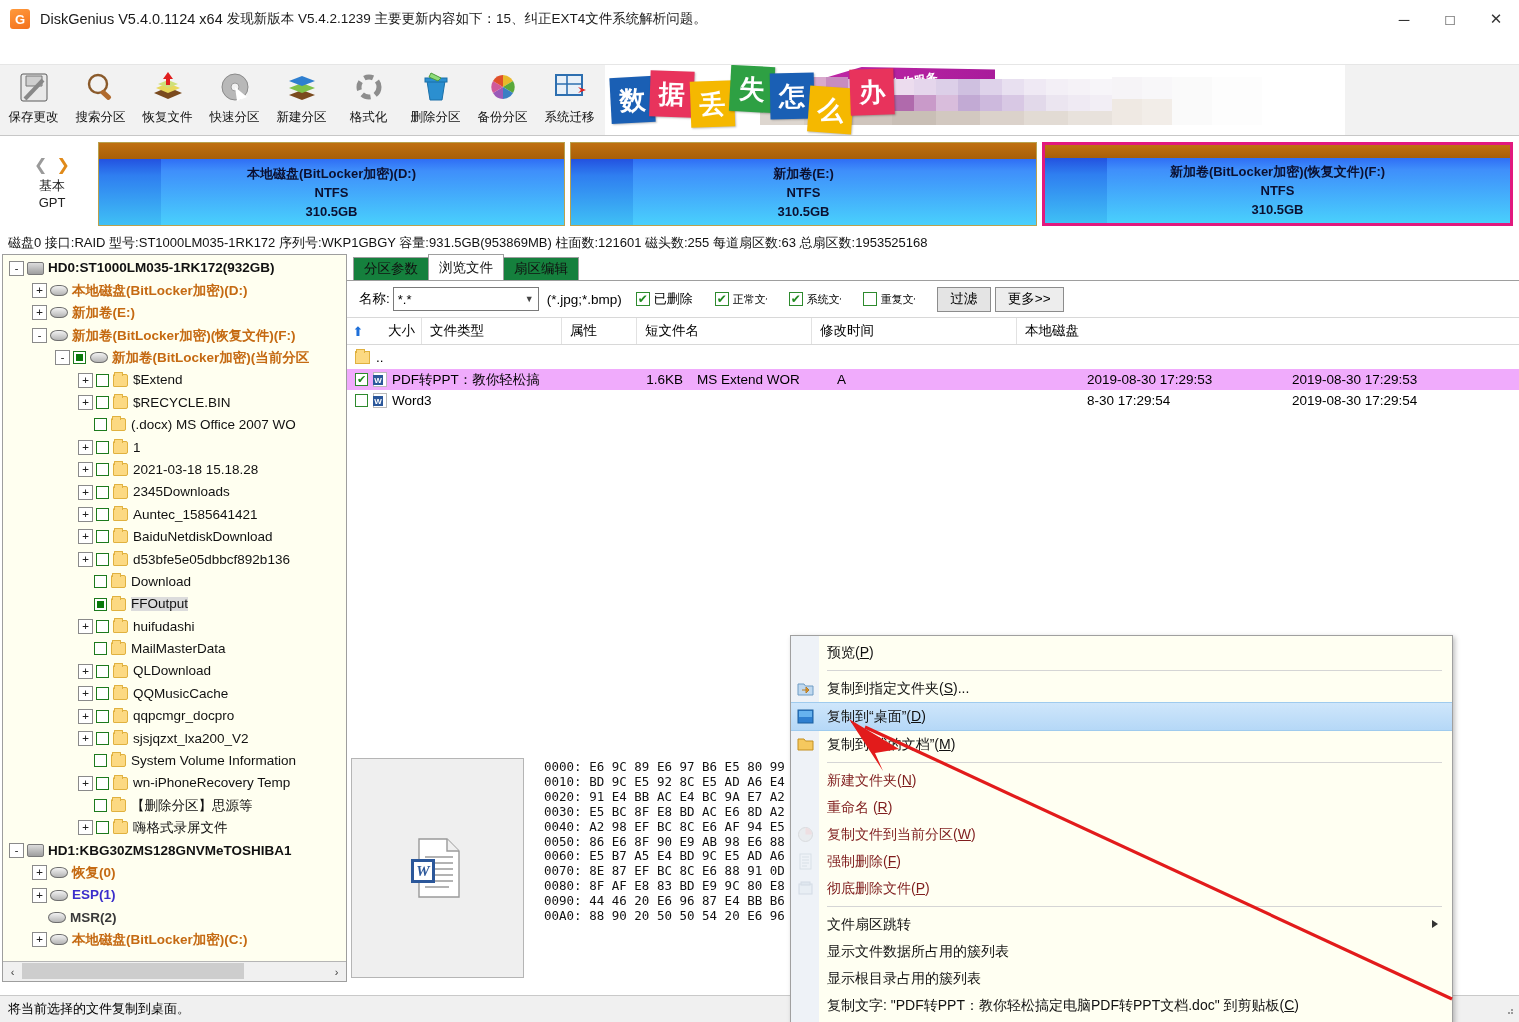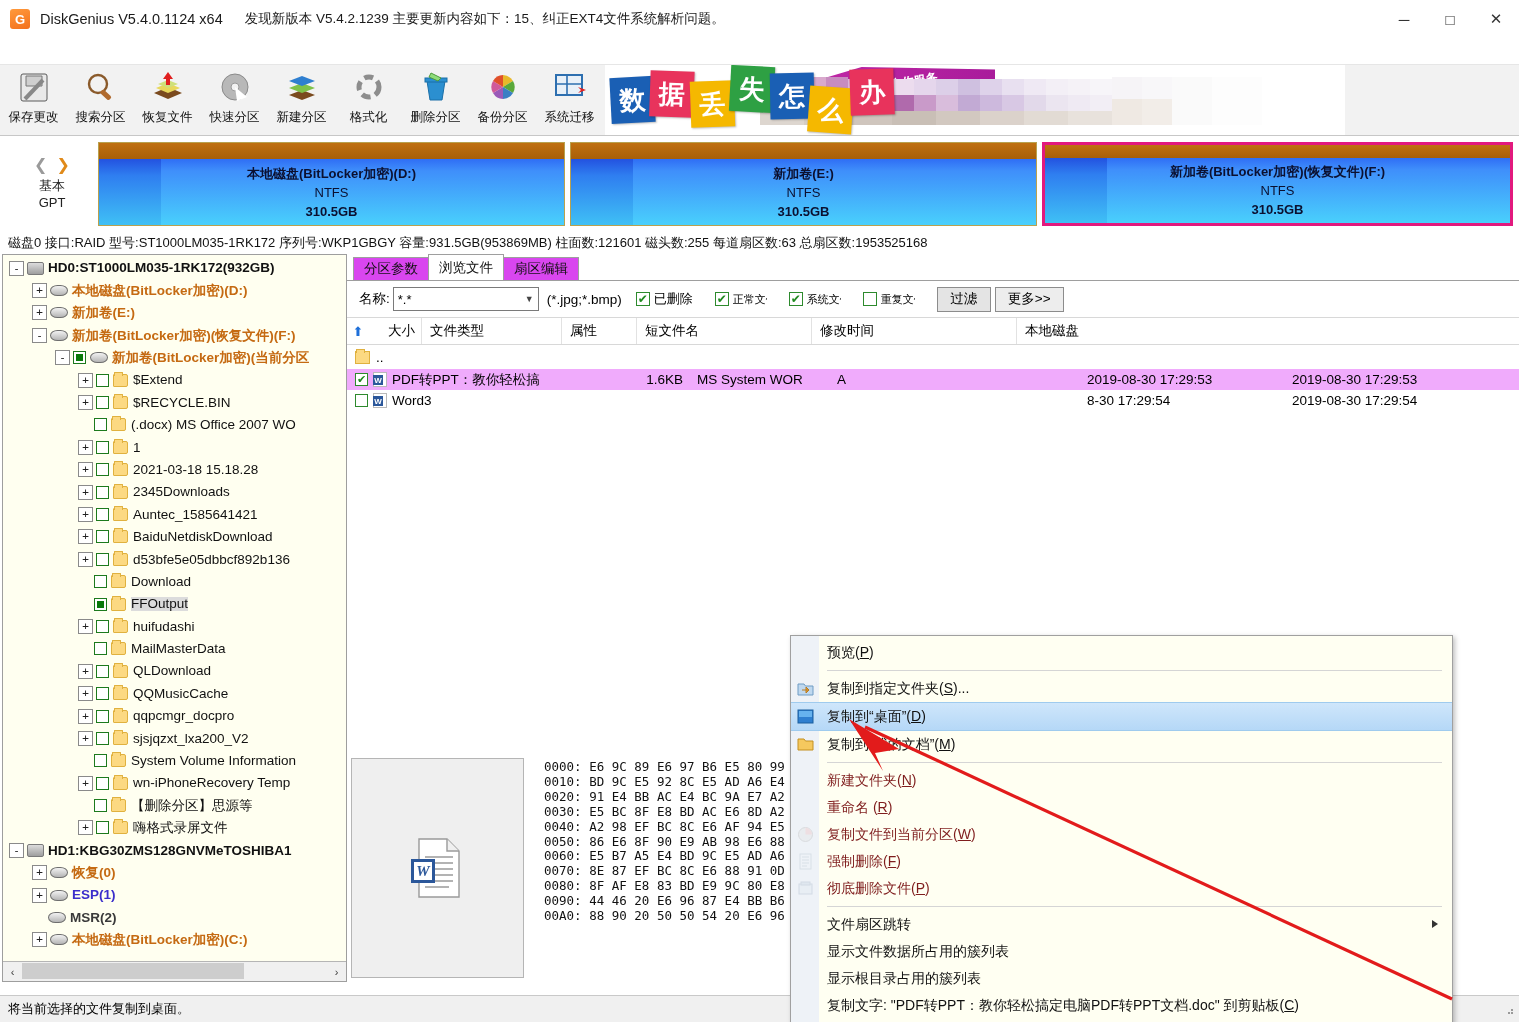--- a/index.html
+++ b/index.html
@@ -11,21 +11,21 @@
   }
   .app{position:relative;width:1519px;height:1022px;background:#ffffff;}
 
   
   .titlebar{height:38px;display:flex;align-items:center;background:#ffffff;border-bottom:1px solid #fff;}
   .tb-logo{width:20px;height:20px;margin-left:10px;margin-right:10px;border-radius:3px;
     background:linear-gradient(160deg,#ff9a3c,#f3701b);position:relative;flex:none;}
   .tb-logo:after{content:"G";position:absolute;left:0;top:0;width:20px;height:20px;
     color:#fff;font-size:13px;font-weight:bold;display:flex;align-items:center;justify-content:center;}
   .tb-title{font-size:14.5px;color:#1a1a1a;white-space:nowrap;}
-  .tb-news{font-size:13.5px;color:#1a1a1a;margin-left:22px;white-space:nowrap;}
+  .tb-news{font-size:13.5px;color:#1a1a1a;margin-left:4px;white-space:nowrap;}
   .tb-spacer{flex:1;}
   .winbtn{width:46px;height:38px;display:flex;align-items:center;justify-content:center;
     font-size:15px;color:#333;}
 
   
   .menubar{height:25px;display:flex;align-items:center;padding-left:12px;background:#fff;
     border-bottom:1px solid #e6e6e6;}
   .menu-item{font-size:13px;padding:2px 11px;color:#0c4a6e;white-space:nowrap;margin-top:46px;}
 
   
@@ -62,21 +62,21 @@
   .part.sel{border:3px solid #e2197e;}
   .part .cap{height:16px;background:linear-gradient(180deg,#c07010,#a85f08);}
   .part.sel .cap{height:13px;}
   .part .body{position:absolute;left:0;right:0;top:16px;bottom:0;
     background:linear-gradient(180deg,#2f6ef5 0%,#3f8ffb 18%,#49d0fc 100%);
     display:flex;flex-direction:column;align-items:center;justify-content:center;}
   .part.sel .body{top:13px;}
   .part .body:before{content:"";position:absolute;left:0;top:0;bottom:0;width:62px;
     background:linear-gradient(180deg,#2352e0 0%,#2f7ef0 25%,#3fc0f5 100%);}
   .part .pname{font-size:13px;font-weight:bold;color:#0b1030;z-index:2;line-height:19px;}
-  .part .pfs{font-size:13px;font-weight:normal;color:#0b1030;z-index:2;line-height:19px;}
+  .part .pfs{font-size:13px;font-weight:bold;color:#0b1030;z-index:2;line-height:19px;}
   .part .psz{font-size:13px;font-weight:bold;color:#0b1030;z-index:2;line-height:19px;}
 
   
   .diskinfo{height:22px;display:flex;align-items:center;padding-left:8px;font-size:13px;color:#111;
     background:#fff;white-space:nowrap;}
 
   
   .main{display:flex;height:728px;background:#fff;}
   .treepane{width:345px;flex:none;display:flex;flex-direction:column;
     border:1px solid #9e9e9e;box-sizing:border-box;background:#fffff0;margin-left:2px;}
@@ -107,21 +107,21 @@
   .sel-soft{background:#dcdcdc;}
   .hscroll{height:19px;background:#f0f0f0;border-top:1px solid #b5b5b5;display:flex;align-items:center;}
   .hscroll .ar{width:19px;height:19px;display:flex;align-items:center;justify-content:center;font-size:11px;color:#3a3a3a;}
   .hscroll .track{flex:1;height:19px;background:#f0f0f0;position:relative;}
   .hscroll .thumb{position:absolute;left:0;top:1px;width:222px;height:16px;background:#cdcdcd;}
 
   
   .right{flex:1;display:flex;flex-direction:column;position:relative;background:#fff;}
   .tabs{height:26px;display:flex;align-items:flex-end;padding-left:6px;border-bottom:1px solid #9e9e9e;background:#fff;}
   .tab{height:22px;padding:0 10px;display:flex;align-items:center;font-size:13.5px;
-    border:1px solid #9e9e9e;border-bottom:none;background:#d946ef;margin-right:-1px;color:#111;}
+    border:1px solid #9e9e9e;border-bottom:none;background:#15803d;margin-right:-1px;color:#111;}
   .tab.active{background:#fff;height:25px;position:relative;z-index:2;}
 
   .filterbar{height:36px;display:flex;align-items:center;padding-left:12px;background:#fff;gap:0;}
   .fl-lbl{font-size:13.5px;margin-right:3px;}
   .fl-combo{width:146px;height:24px;border:1px solid #7a7a7a;background:#fff;display:flex;
     align-items:center;box-sizing:border-box;font-size:13px;padding-left:4px;position:relative;}
   .fl-combo .cv{flex:1;}
   .fl-combo .cav{width:17px;text-align:center;color:#444;font-size:9px;}
   .fl-ext{font-size:13.5px;margin-left:8px;margin-right:14px;}
   .fchk{display:flex;align-items:center;margin-right:22px;}
@@ -704,21 +704,21 @@
           </div>
         </div>
 
         <div class="lrow sel">
           <div class="cell" style="width:290px;padding-left:8px">
             <span class="rcbx on"></span>
             <span class="wordico"></span>
             <span>PDF转PPT：教你轻松搞</span>
           </div>
           <div class="cell" style="width:52px;justify-content:flex-end;padding-right:6px">1.6KB</div>
-          <div class="cell" style="width:140px">MS System WOR</div>
+          <div class="cell" style="width:140px">MS Extend WOR</div>
           <div class="cell" style="width:75px">A</div>
           <div class="cell" style="width:175px"></div>
           <div class="cell" style="width:205px">2019-08-30 17:29:53</div>
           <div class="cell" style="flex:1">2019-08-30 17:29:53</div>
         </div>
 
         <div class="lrow">
           <div class="cell" style="width:290px;padding-left:8px">
             <span class="rcbx"></span>
             <span class="wordico"></span>

